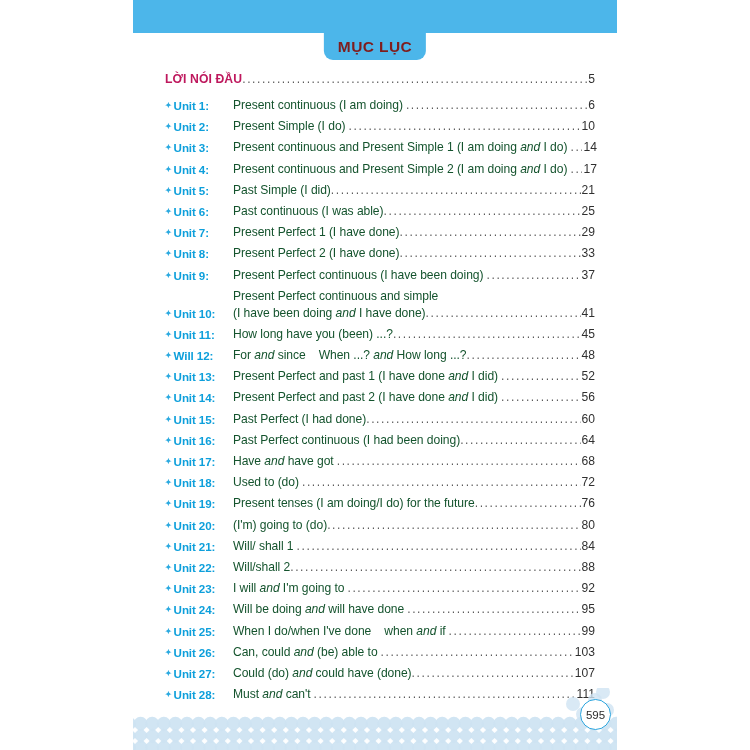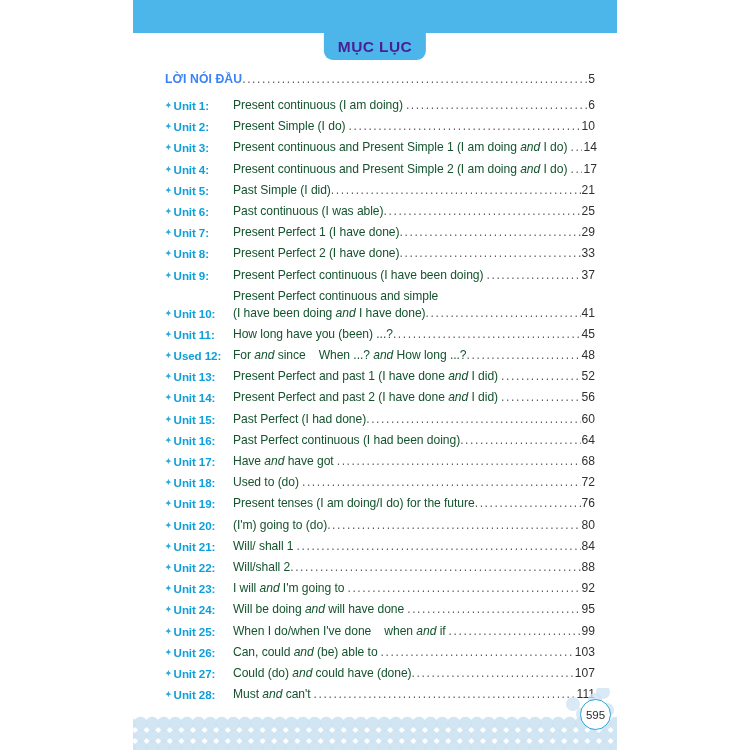--- a/index.html
+++ b/index.html
@@ -27,21 +27,21 @@
   #header-tab {
     position: absolute;
     left: 50%;
     transform: translateX(-50%);
     top: 33px;
     height: 27px;
     min-width: 86px;
     padding: 0 14px;
     background: #4cb6ea;
     border-radius: 0 0 9px 9px;
-    color: #4c1d95;
+    color: #7f1d1d;
     font-weight: bold;
     font-size: 15.5px;
     letter-spacing: 0.4px;
     display: flex;
     align-items: center;
     justify-content: center;
     box-sizing: border-box;
     line-height: 1;
   }
 
@@ -53,21 +53,21 @@
     width: 430px;
   }
 
   .toc-preface {
     display: flex;
     align-items: baseline;
     font-size: 12.4px;
     margin-bottom: 11px;
   }
   .toc-preface .pf-title {
-    color: #3b82f6;
+    color: #be185d;
     font-weight: bold;
     font-size: 12.2px;
     letter-spacing: 0.1px;
     white-space: nowrap;
   }
 
   .toc-row {
     display: flex;
     align-items: flex-end;
     margin-bottom: 4.2px;
@@ -280,21 +280,21 @@
         <div class="toc-label"><span class="bullet">✦</span><span>Unit 11:</span></div>
         <div class="toc-body">
           <div class="toc-line">
             <span class="entry-title">How long have you (been) ...?</span>
             <span class="leader tight">........................................................................................................................................................................................................</span>
             <span class="page-num">45</span>
           </div>
         </div>
       </div>
       <div class="toc-row">
-        <div class="toc-label"><span class="bullet">✦</span><span>Used 12:</span></div>
+        <div class="toc-label"><span class="bullet">✦</span><span>Will 12:</span></div>
         <div class="toc-body">
           <div class="toc-line">
             <span class="entry-title">For <i>and</i> since<span class="gap"></span>When ...? <i>and</i> How long ...?</span>
             <span class="leader tight">........................................................................................................................................................................................................</span>
             <span class="page-num">48</span>
           </div>
         </div>
       </div>
       <div class="toc-row">
         <div class="toc-label"><span class="bullet">✦</span><span>Unit 13:</span></div>

